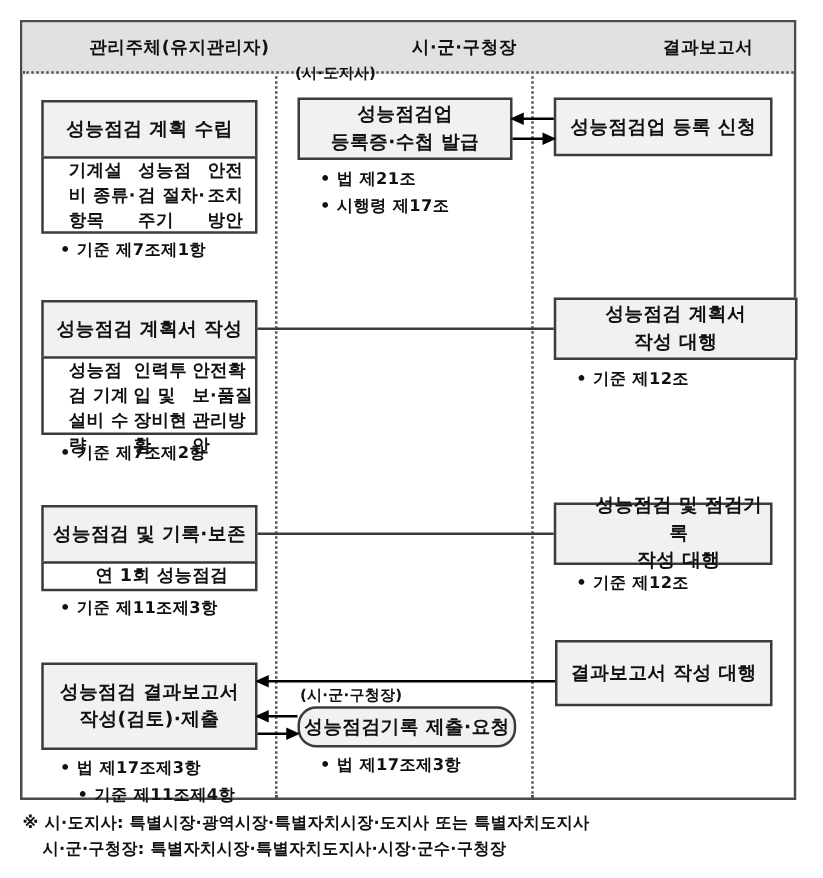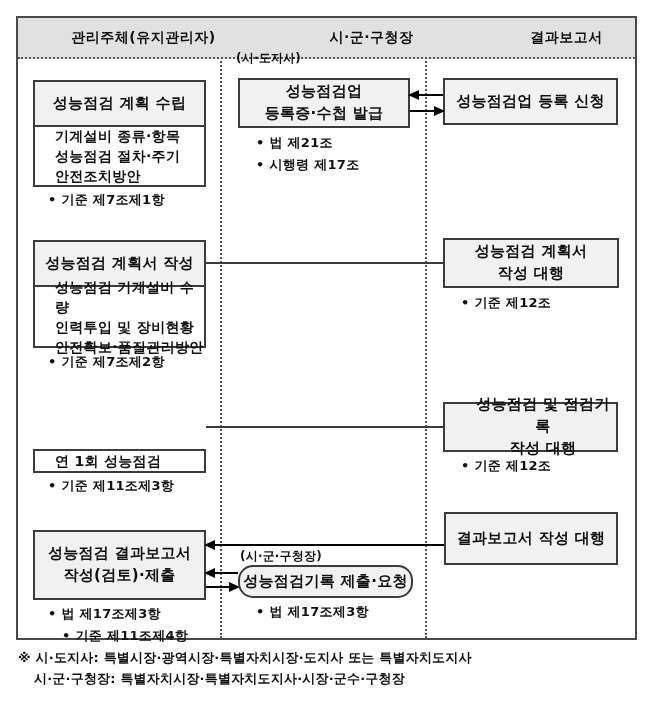--- a/index.html
+++ b/index.html
@@ -34,21 +34,21 @@
   .vdiv.d2 { left:425px; }
 
   .box {
     position:absolute; background:#f1f1f1; border:2px solid #3c3c3c;
     display:flex; flex-direction:column; align-items:center; justify-content:center;
     font-weight:bold; font-size:15px; text-align:center; line-height:1.45;
     letter-spacing:0.3px;
   }
   .listbox {
     position:absolute; background:#ffffff; border:2px solid #3c3c3c;
-    display:flex; flex-direction:column; justify-content:center;
+    display:flex; flex-direction:row; justify-content:center;
     font-weight:bold; font-size:14px; line-height:20px;
     padding-left:20px; letter-spacing:0.3px;
   }
   .note {
     position:absolute; font-size:13px; font-weight:bold; letter-spacing:0.3px;
     white-space:nowrap;
   }
   .slabel {
     position:absolute; font-size:12px; font-weight:600; letter-spacing:0.2px;
     white-space:nowrap;
@@ -124,26 +124,29 @@
   </div>
   <div class="listbox" style="left:33px; top:285px; width:173px; height:63px;">
     <div>성능점검 기계설비 수량</div>
     <div>인력투입 및 장비현황</div>
     <div>안전확보·품질관리방안</div>
   </div>
   <div class="note" style="left:48px; top:353px;">• 기준 제7조제2항</div>
 
   <div class="hline" style="left:206px; top:262px; width:238px;"></div>
 
-  <div class="box" style="left:443px; top:238px; width:176px; height:50px;">
+  <div class="box" style="left:443px; top:238px; width:195px; height:50px;">
     <span>성능점검 계획서</span>
     <span>작성 대행</span>
   </div>
   <div class="note" style="left:461px; top:294px;">• 기준 제12조</div>
 
+  <div class="box" style="left:33px; top:404px; width:173px; height:47px;">
+    <span>성능점검 및 기록·보존</span>
+  </div>
   <div class="listbox" style="left:33px; top:449px; width:173px; height:24px; justify-content:center;">
     <div>연 1회 성능점검</div>
   </div>
   <div class="note" style="left:48px; top:477px;">• 기준 제11조제3항</div>
 
   <div class="hline" style="left:206px; top:426px; width:238px;"></div>
 
   <div class="box" style="left:443px; top:402px; width:175px; height:50px;padding-left:25px;">
     <span>성능점검 및 점검기록</span>
     <span>작성 대행</span>

